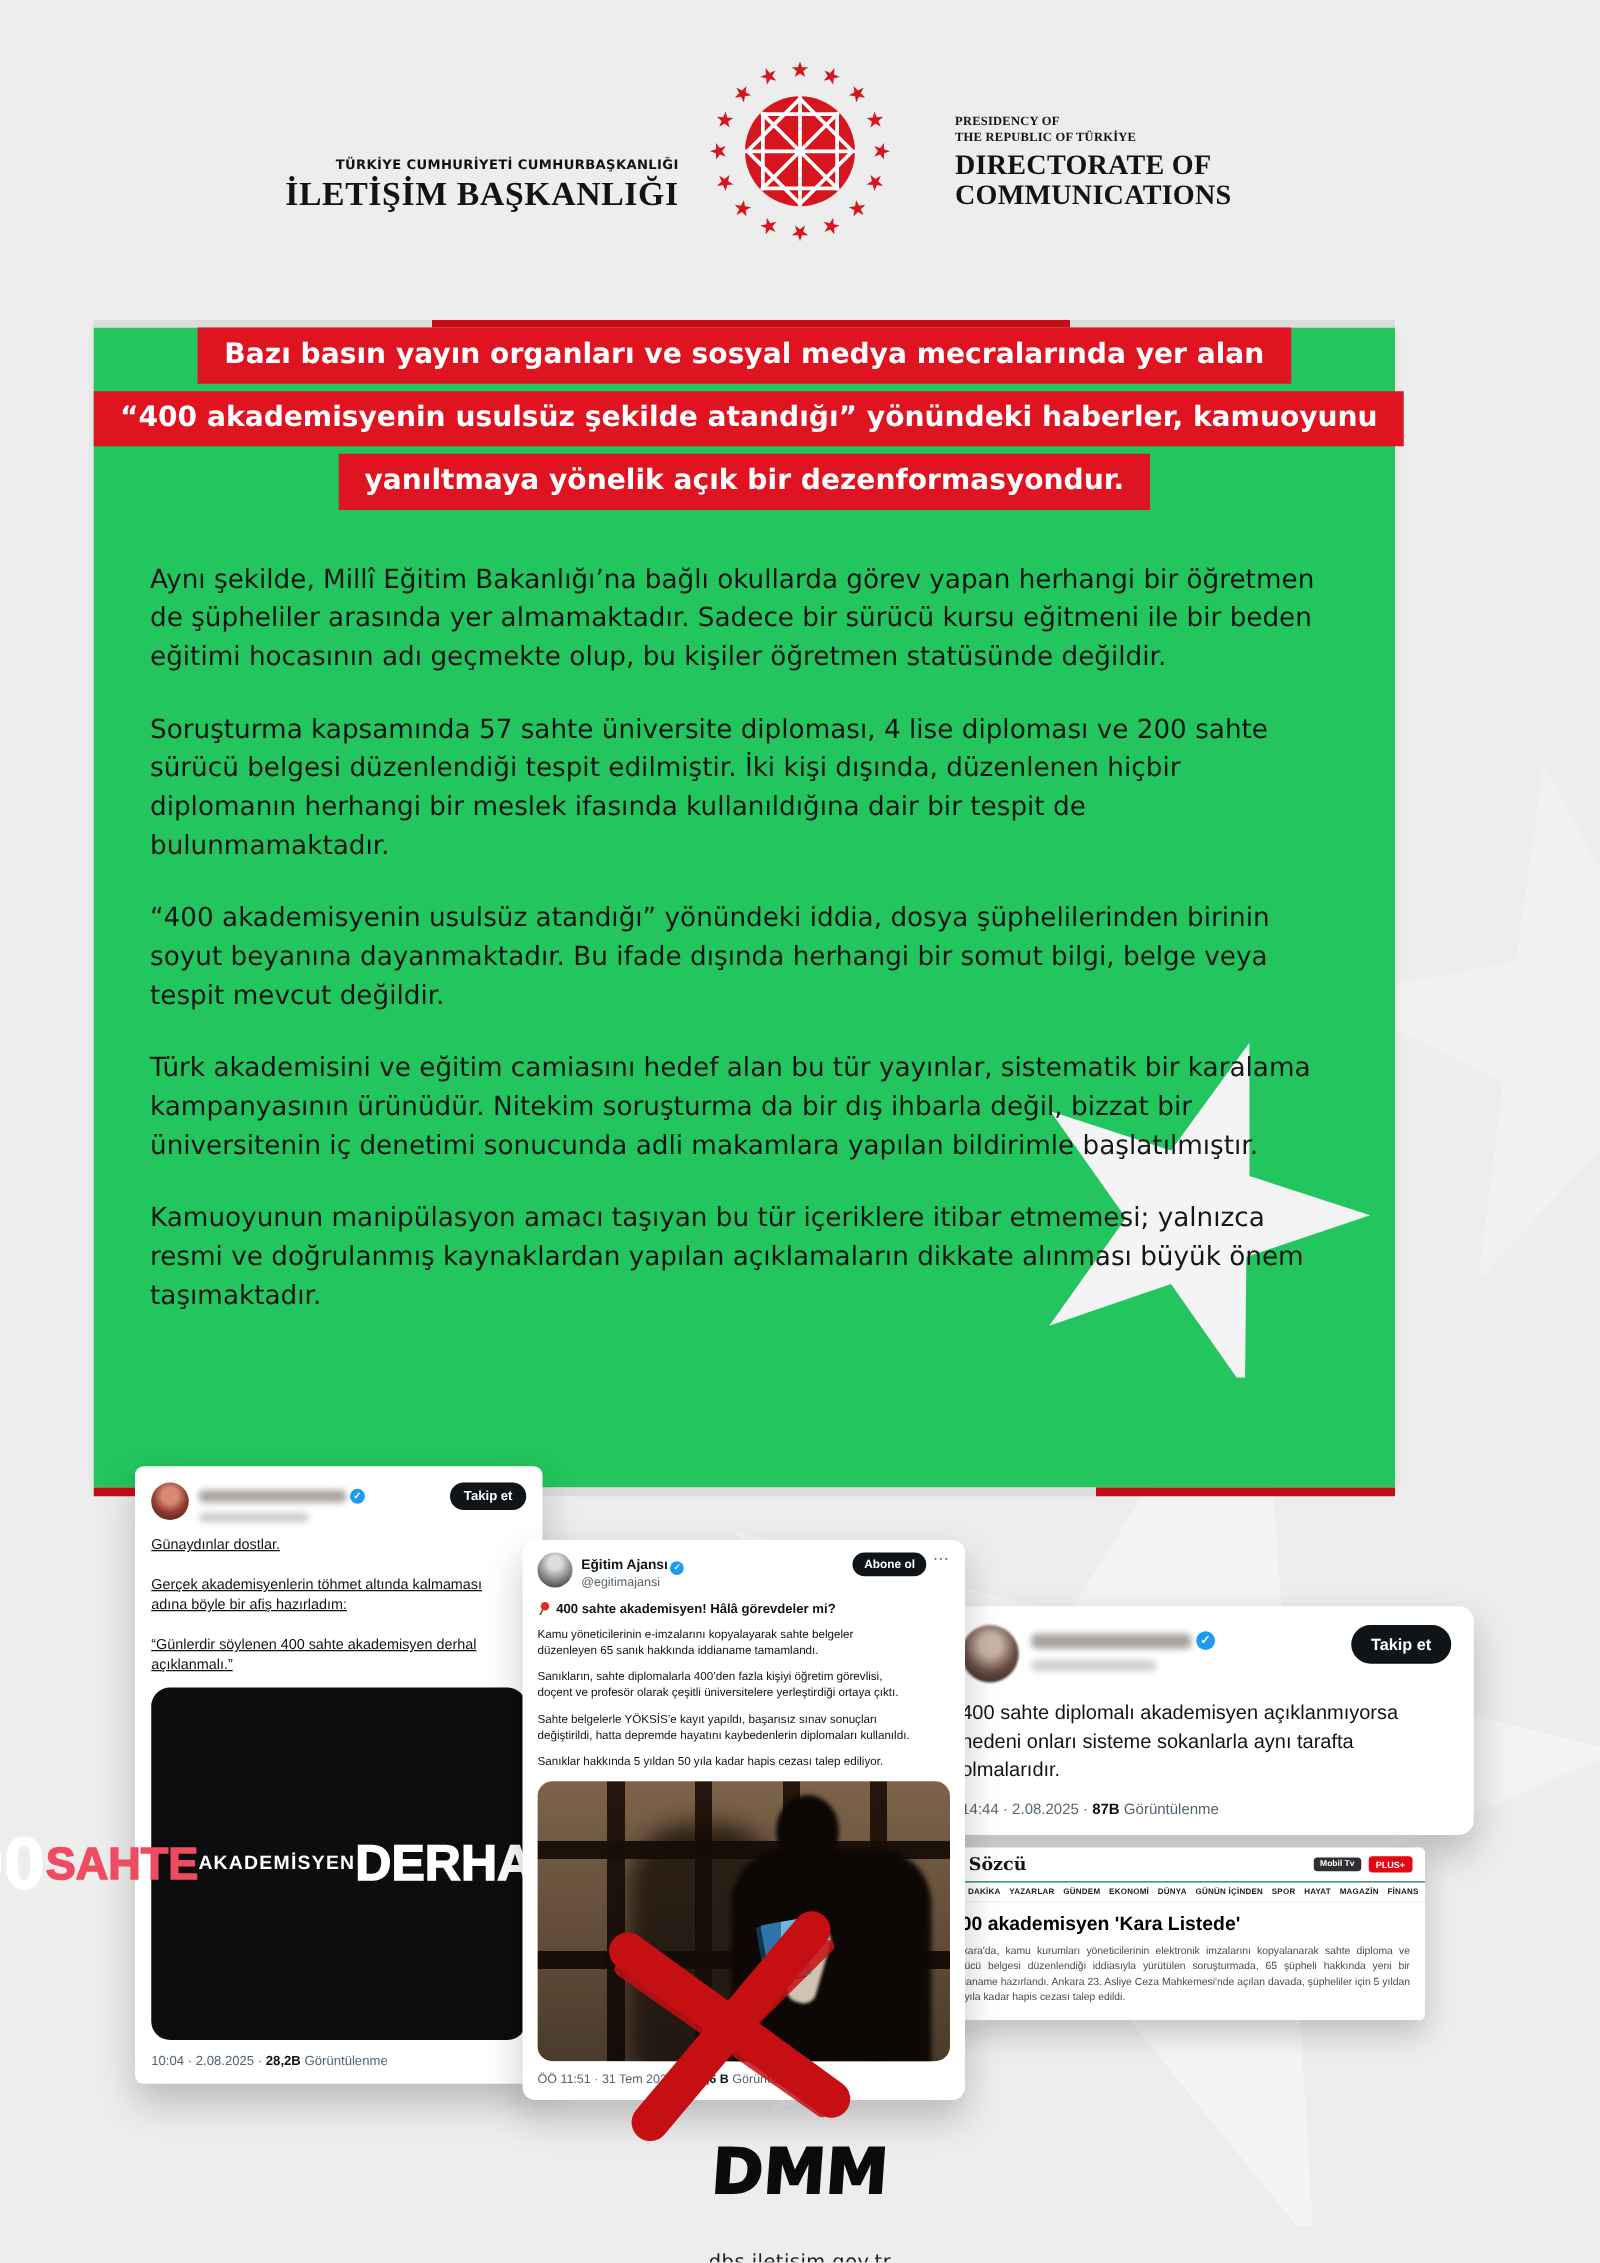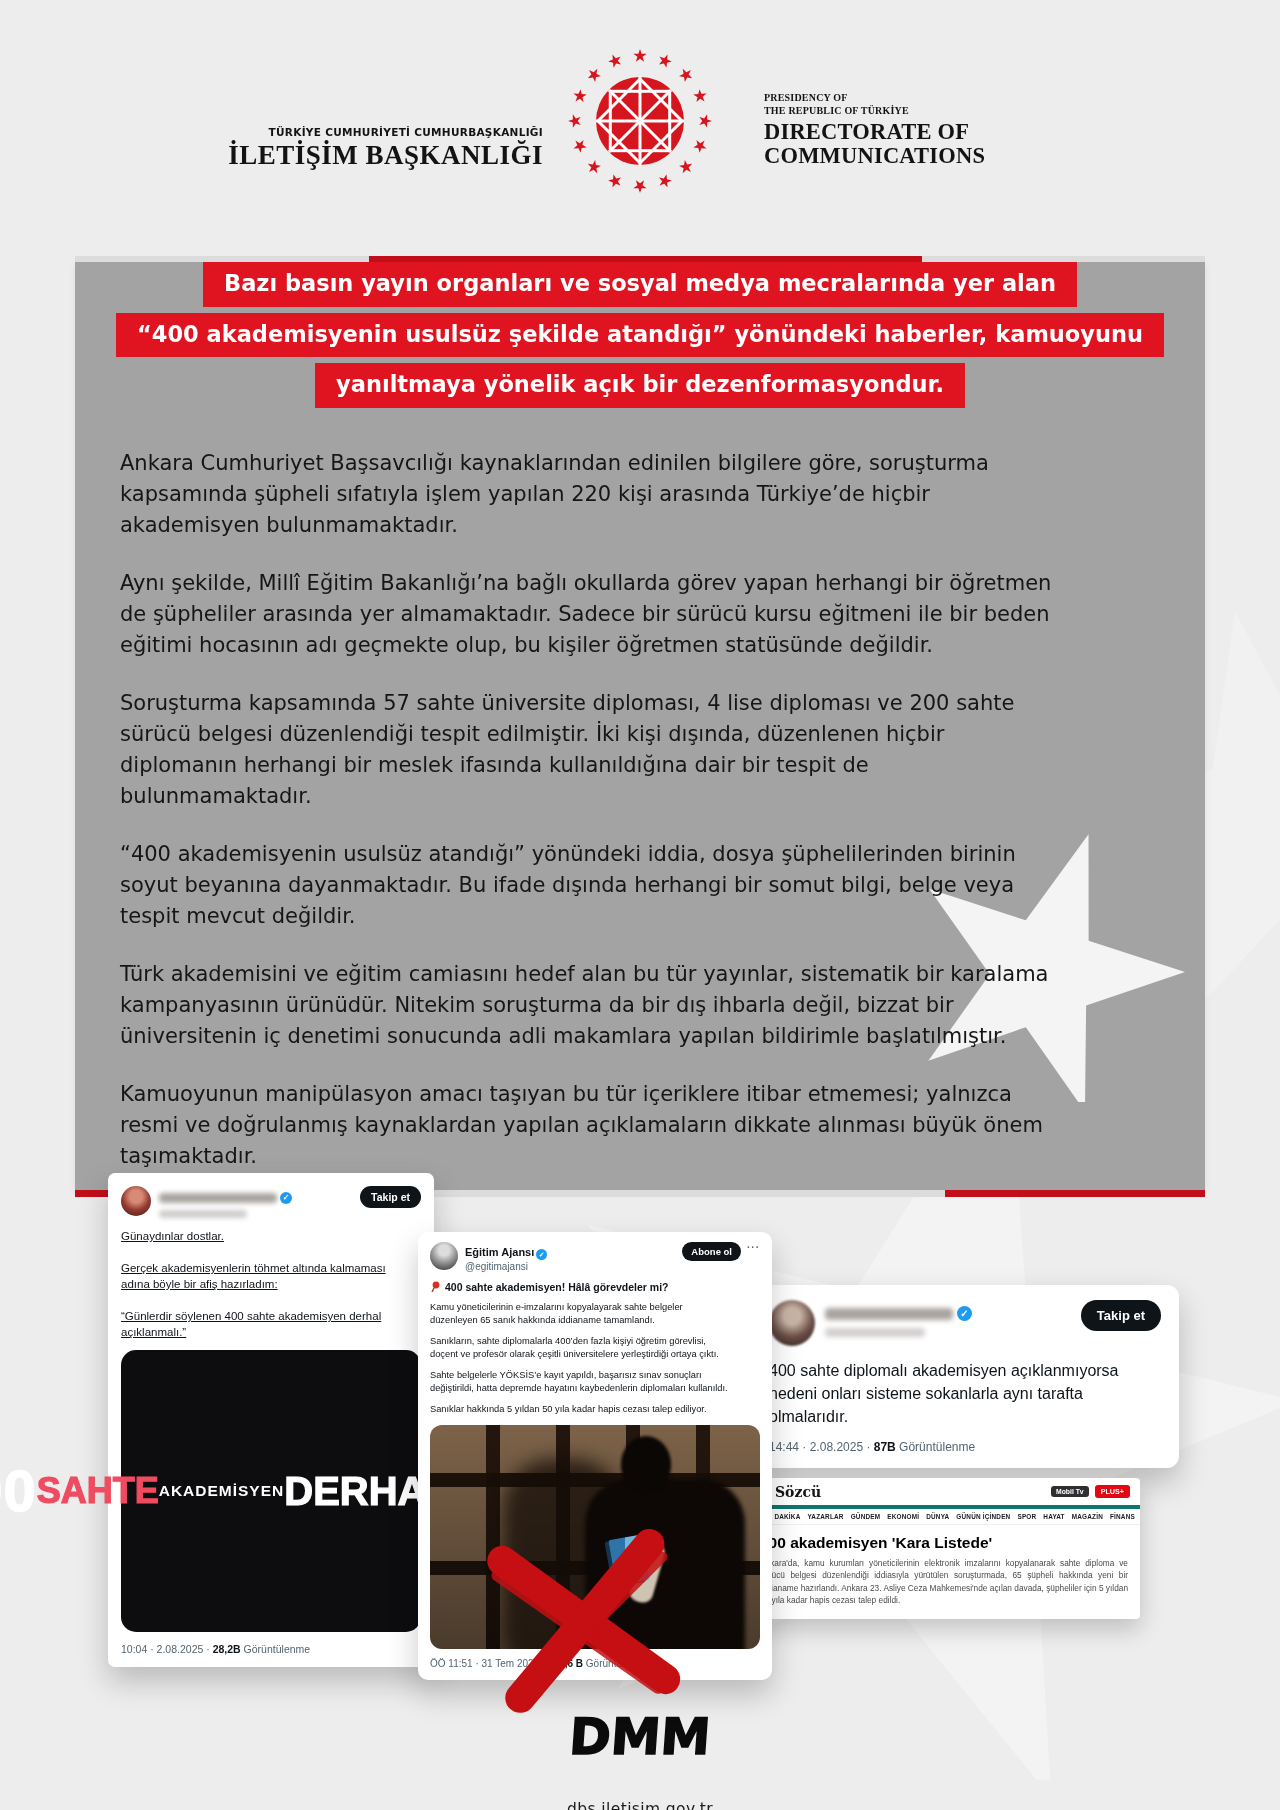--- a/index.html
+++ b/index.html
@@ -13,21 +13,21 @@
   .emblem{position:absolute;left:565px;top:46px;width:150px;height:150px;z-index:2;}
   .hdr-right{position:absolute;top:92px;left:764px;z-index:2;}
   .hr-small{font-family:"Liberation Serif",serif;font-size:10px;font-weight:700;color:#131313;line-height:1.25;letter-spacing:.2px;}
   .hr-big{font-family:"Liberation Serif",serif;font-size:22.5px;font-weight:700;color:#131313;line-height:1.05;letter-spacing:.2px;margin-top:3px;}
 
   
   .bg-star{position:absolute;left:540px;top:1020px;z-index:1;opacity:.75;}
   .bg-star2{position:absolute;left:1060px;top:600px;z-index:0;opacity:.7;}
 
   
-  .card{position:absolute;left:75px;top:262px;width:1130px;height:928px;background:#a3a3a3;z-index:2;box-shadow:0 2px 8px rgba(0,0,0,.07);}
+  .card{position:absolute;left:75px;top:262px;width:1041px;height:928px;background:#22c55e;z-index:2;box-shadow:0 2px 8px rgba(0,0,0,.07);}
   .card-strip-top{position:absolute;top:-6px;left:0;width:100%;height:6px;
     background:linear-gradient(90deg,#dcdcdc 0 26%,#c20e19 26% 75%,#dcdcdc 75% 100%);}
   .card-strip-bottom{position:absolute;bottom:-7px;left:0;width:100%;height:7px;
     background:linear-gradient(90deg,#c20e19 0 23%,#dcdcdc 23% 77%,#c20e19 77% 100%);}
   .card-star{position:absolute;right:18px;top:560px;z-index:0;}
 
   .banner{position:absolute;top:0;left:0;width:100%;text-align:center;z-index:1;}
   .banner-ghost{position:absolute;top:24px;left:50%;transform:translateX(-50%);width:870px;height:8px;background:#c00d18;}
   .banner-line{position:relative;display:table;margin:0 auto 6px;background:#e01320;color:#fff;
     font-size:22.5px;font-weight:800;line-height:1;padding:10px 21px 12px;white-space:nowrap;}
@@ -95,21 +95,21 @@
   .t3 .name-bar{width:128px;height:12px;background:#a9a4a0;display:inline-block;vertical-align:middle;}
   .t3 .vbadge{width:15px;height:15px;font-size:10px;line-height:15px;vertical-align:middle;margin-left:4px;}
   .t3 .handle-bar{width:100px;height:9px;background:#d2cfce;margin-top:6px;}
   .t3 .pill{font-size:13px;padding:8px 16px;}
   .t3-text{margin-top:13px;font-size:16px;line-height:23px;white-space:pre-line;}
   .t3 .tw-meta{margin-top:12px;font-size:12px;}
 
   
   .news{position:absolute;left:748px;top:1478px;width:392px;background:#fff;border-radius:4px;z-index:2;
     box-shadow:0 10px 24px rgba(0,0,0,.2);font-family:"Liberation Sans",sans-serif;overflow:hidden;}
-  .news-top{display:flex;align-items:center;gap:6px;height:27px;padding:0 10px;border-bottom:4px solid #0f766e;}
+  .news-top{display:flex;align-items:center;gap:6px;height:27px;padding:0 10px;border-bottom:1px solid #0f766e;}
   .news-brand{font-family:"DejaVu Serif",serif;font-size:14px;font-weight:700;color:#141414;}
   .news-tv{margin-left:auto;background:#2f2f33;color:#fff;font-size:6.8px;font-weight:700;padding:2px 5px;border-radius:3px;}
   .news-plus{background:#e30613;color:#fff;font-size:7.2px;font-weight:700;padding:2px 6px;border-radius:3px;}
   .news-nav{display:flex;gap:7px;padding:4px 10px;border-bottom:1px solid #f0f0f0;white-space:nowrap;overflow:hidden;}
   .news-nav span{font-size:6.4px;font-weight:700;color:#1a1a1a;letter-spacing:.2px;}
   .news-headline{padding:9px 12px 5px;font-size:15.5px;font-weight:800;color:#000;}
   .news-body{padding:0 12px 12px;font-size:8.3px;line-height:1.5;color:#4a4a4a;text-align:justify;}
 
   
   .dmm{position:absolute;top:1708px;width:100%;text-align:center;font-size:50px;font-weight:900;color:#0b0b0b;
@@ -188,23 +188,20 @@
     </svg>
 
     <div class="banner">
       <div class="banner-ghost"></div>
       <div class="banner-line">Bazı basın yayın organları ve sosyal medya mecralarında yer alan</div>
       <div class="banner-line">“400 akademisyenin usulsüz şekilde atandığı” yönündeki haberler, kamuoyunu</div>
       <div class="banner-line">yanıltmaya yönelik açık bir dezenformasyondur.</div>
     </div>
 
     <div class="article">
-      <p>Ankara Cumhuriyet Başsavcılığı kaynaklarından edinilen bilgilere göre, soruşturma
-kapsamında şüpheli sıfatıyla işlem yapılan 220 kişi arasında Türkiye’de hiçbir
-akademisyen bulunmamaktadır.</p>
       <p>Aynı şekilde, Millî Eğitim Bakanlığı’na bağlı okullarda görev yapan herhangi bir öğretmen
 de şüpheliler arasında yer almamaktadır. Sadece bir sürücü kursu eğitmeni ile bir beden
 eğitimi hocasının adı geçmekte olup, bu kişiler öğretmen statüsünde değildir.</p>
       <p>Soruşturma kapsamında 57 sahte üniversite diploması, 4 lise diploması ve 200 sahte
 sürücü belgesi düzenlendiği tespit edilmiştir. İki kişi dışında, düzenlenen hiçbir
 diplomanın herhangi bir meslek ifasında kullanıldığına dair bir tespit de
 bulunmamaktadır.</p>
       <p>“400 akademisyenin usulsüz atandığı” yönündeki iddia, dosya şüphelilerinden birinin
 soyut beyanına dayanmaktadır. Bu ifade dışında herhangi bir somut bilgi, belge veya
 tespit mevcut değildir.</p>

